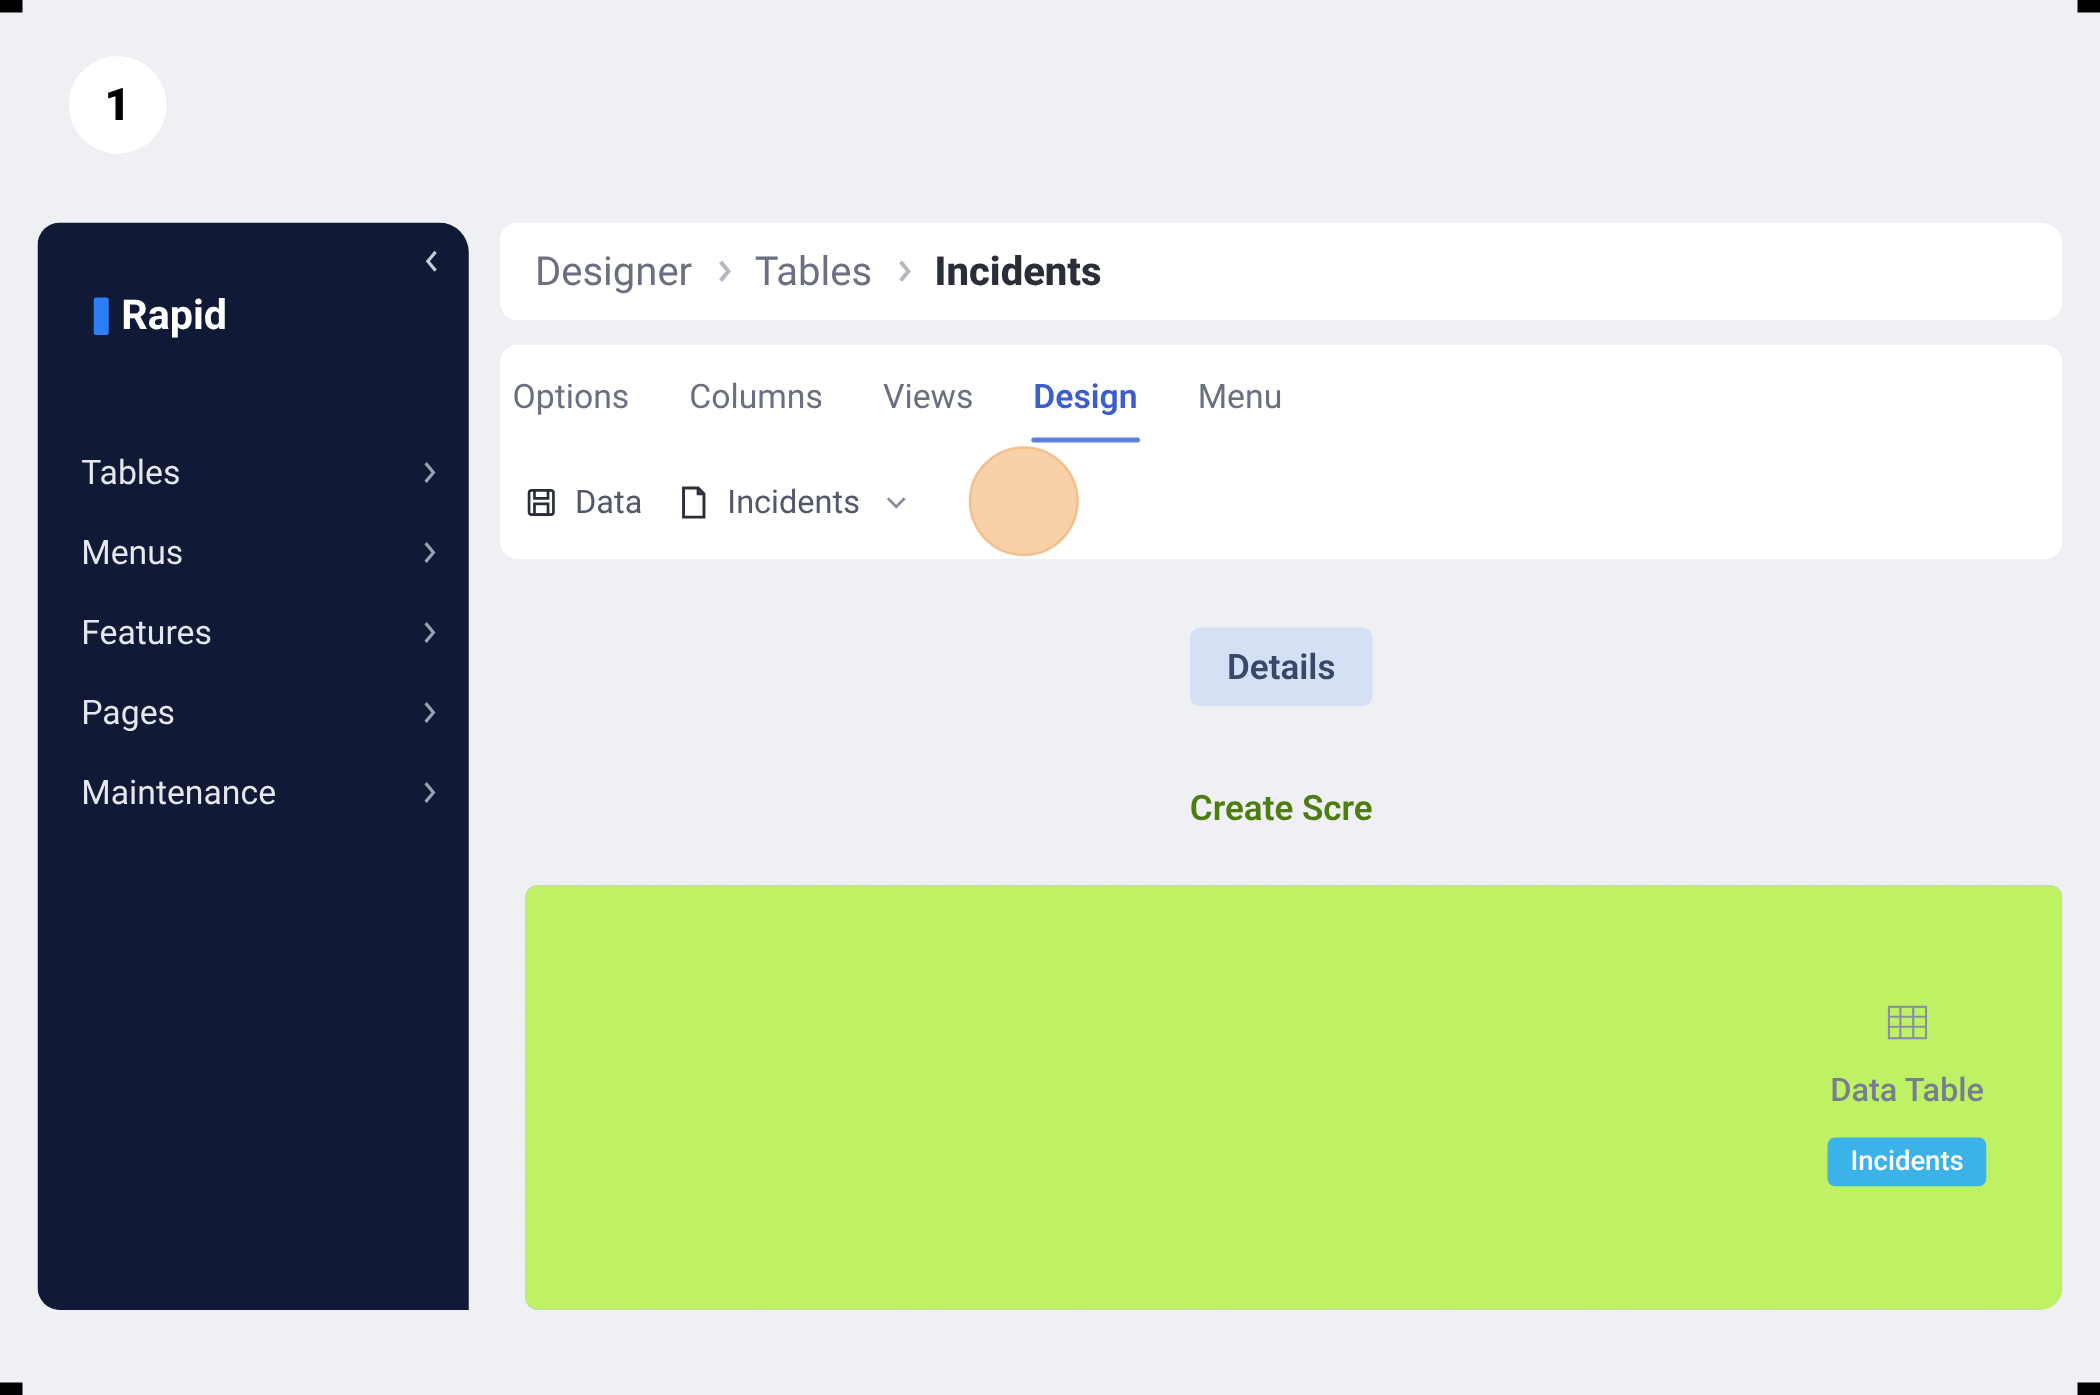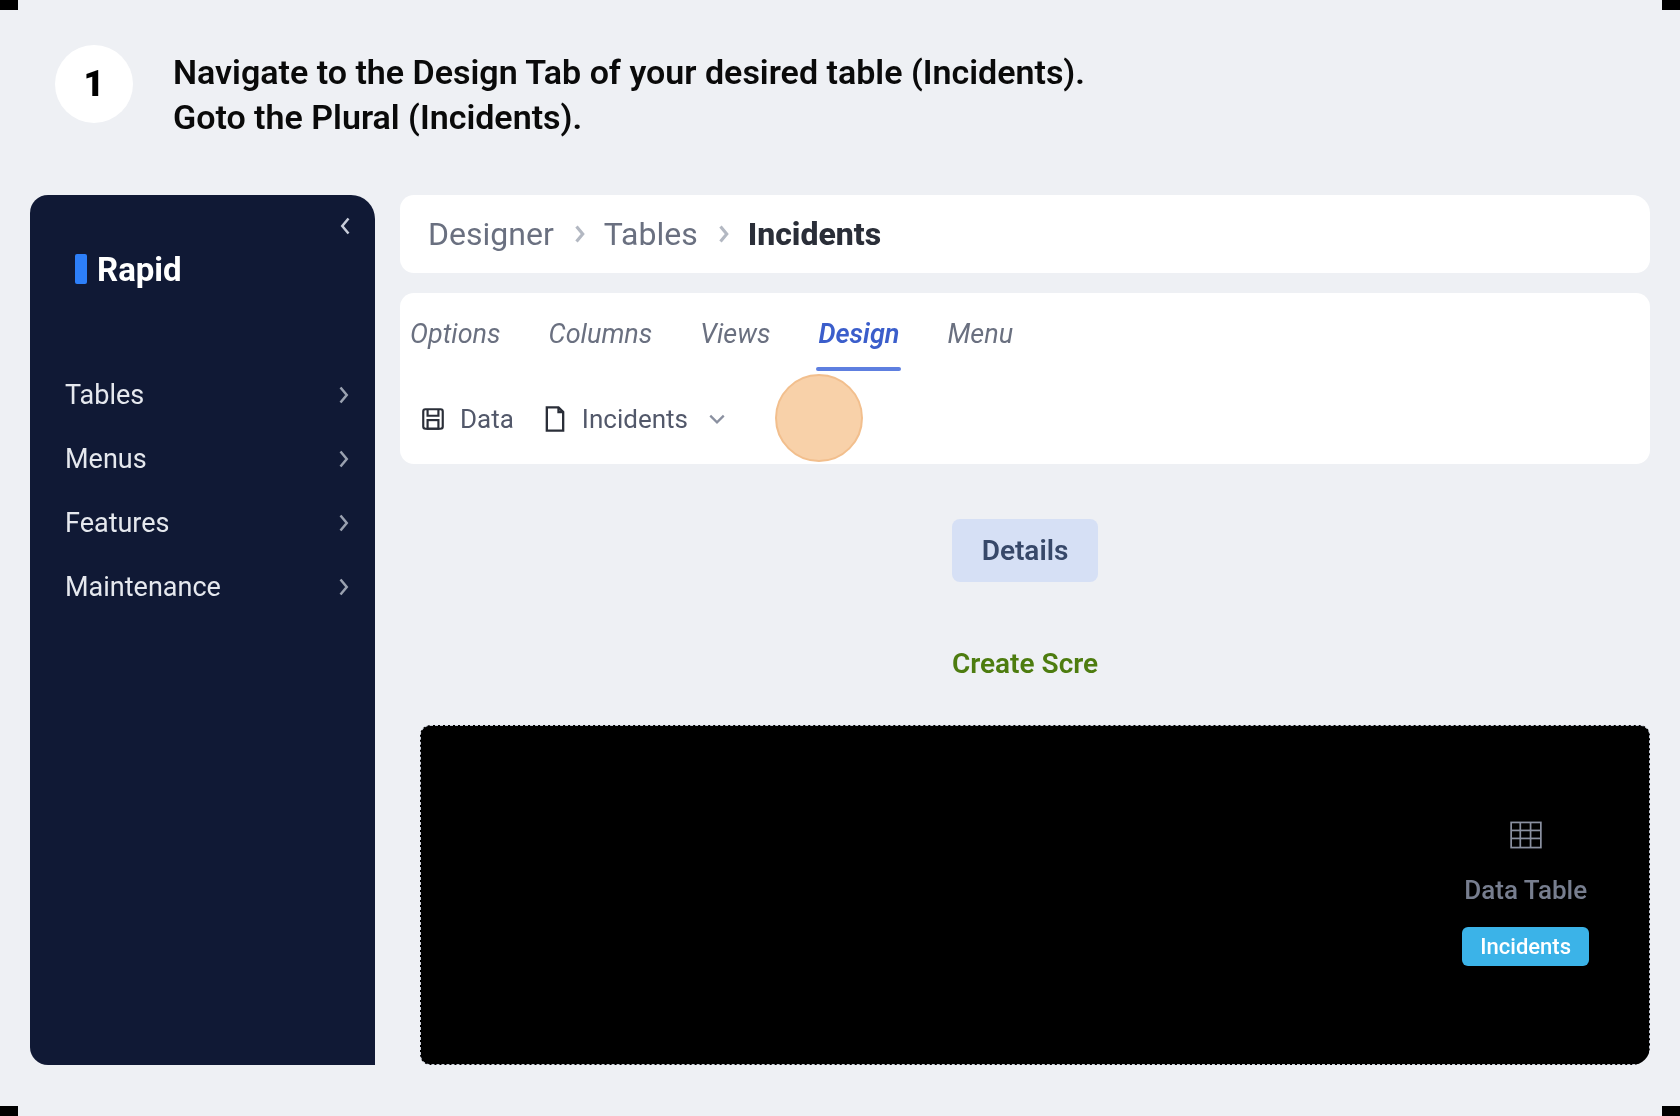--- a/index.html
+++ b/index.html
@@ -166,21 +166,20 @@
       position: relative;
     }
 
     .tabs-row {
       display: flex;
       gap: 48px;
       padding: 25px 14px 18px 10px;
       font-size: 27px;
       color: #6a7080;
       border-bottom: 1px solid transparent;
-      font-style: italic;
     }
     .tab {
       cursor: pointer;
       position: relative;
       padding-bottom: 5px;
     }
     .tab-active {
       color: #3b5ecb;
       font-weight: 600;
       text-align: center;
@@ -258,21 +257,21 @@
       background: #d6e0f5;
       color: #374869;
     }
 
     .canvas-area {
       border: 1px dashed #c7ccd6;
       border-radius: 10px;
       margin: 0 0 0 20px;
       height: 350px;
       position: relative;
-      background: #000000;
+      background: #bef264;
     }
     .canvas-widget {
       position: absolute;
       right: 60px;
       top: 95px;
       display: flex;
       flex-direction: column;
       align-items: center;
       gap: 22px;
     }
@@ -302,24 +301,20 @@
 
 <div class="corner-mark corner-tl"></div>
 <div class="corner-mark corner-tr"></div>
 <div class="corner-mark corner-bl"></div>
 <div class="corner-mark corner-br"></div>
 
 <div class="page-wrapper">
 
   <div class="instruction-row">
     <div class="step-badge">1</div>
-    <div class="instruction-text">
-      <div>Navigate to the Design Tab of your desired table (Incidents).</div>
-      <div>Goto the Plural (Incidents).</div>
-    </div>
   </div>
 
   <div class="app-container">
 
     <div class="sidebar">
       <div class="sidebar-collapse">
         <svg width="14" height="20" viewBox="0 0 10 16" fill="none" stroke="currentColor" stroke-width="2">
             <path d="M7 2 L2 8 L7 14"></path>
           </svg>
       </div>
@@ -335,20 +330,26 @@
             </svg>
         </div>
         <div class="sidebar-item">
           <span>Menus</span>
           <svg class="sidebar-chevron" width="14" height="20" viewBox="0 0 10 16" fill="none" stroke="currentColor" stroke-width="2">
               <path d="M3 2 L8 8 L3 14"></path>
             </svg>
         </div>
         <div class="sidebar-item">
           <span>Features</span>
+          <svg class="sidebar-chevron" width="14" height="20" viewBox="0 0 10 16" fill="none" stroke="currentColor" stroke-width="2">
+              <path d="M3 2 L8 8 L3 14"></path>
+            </svg>
+        </div>
+        <div class="sidebar-item">
+          <span>Pages</span>
           <svg class="sidebar-chevron" width="14" height="20" viewBox="0 0 10 16" fill="none" stroke="currentColor" stroke-width="2">
               <path d="M3 2 L8 8 L3 14"></path>
             </svg>
         </div>
         <div class="sidebar-item">
           <span>Maintenance</span>
           <svg class="sidebar-chevron" width="14" height="20" viewBox="0 0 10 16" fill="none" stroke="currentColor" stroke-width="2">
               <path d="M3 2 L8 8 L3 14"></path>
             </svg>
         </div>

